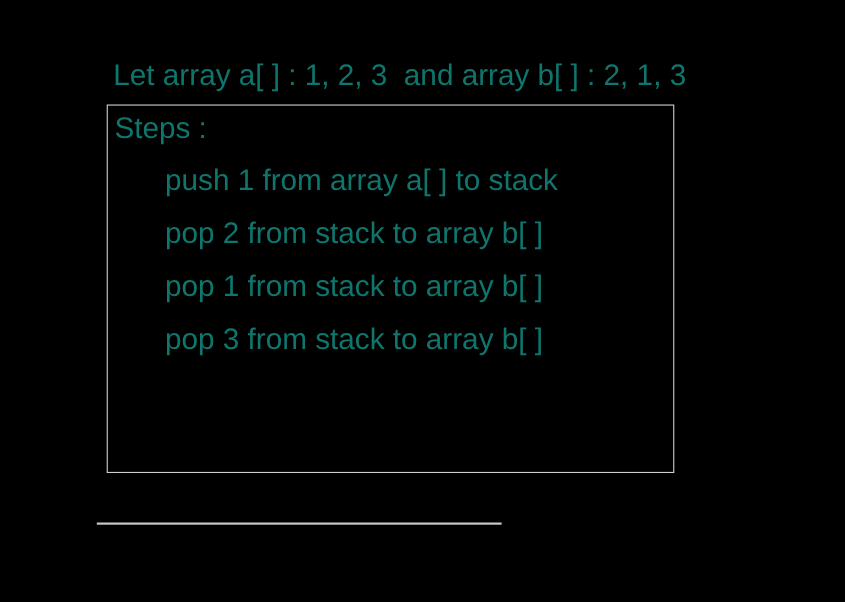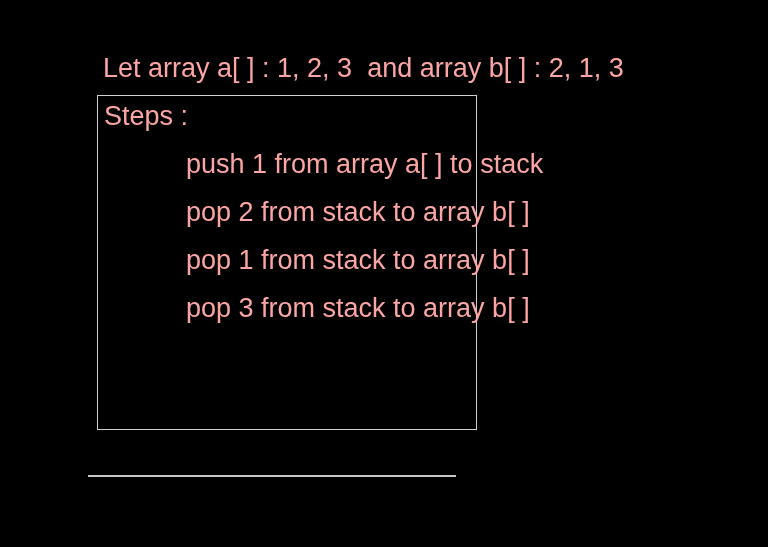--- a/index.html
+++ b/index.html
@@ -7,57 +7,56 @@
     padding: 0;
     background: #000000;
   }
   .stage {
     position: relative;
     width: 768px;
     height: 547px;
     background: #000000;
     overflow: hidden;
     font-family: "Liberation Sans", sans-serif;
-    color: #fca5a5;
+    color: #0f766e;
     font-size: 27px;
     font-weight: 400;
   }
   .title-line {
     position: absolute;
     left: 103px;
     top: 44px;
     line-height: 48px;
     white-space: pre;
   }
   .steps-box {
     position: absolute;
     left: 97px;
     top: 95px;
-    width: 380px;
+    width: 516px;
     height: 335px;
     border: 1px solid #d0d0d0;
     box-sizing: border-box;
   }
   .steps-label {
     position: absolute;
     left: 6px;
     top: 0px;
     line-height: 40px;
     white-space: pre;
   }
   .steps-list {
     position: absolute;
     left: 52px;
     top: 44px;
     right: 0;
   }
   .step-line {
     line-height: 48px;
     white-space: pre;
-    margin-left: 36px;
   }
   .conclusion-line {
     position: absolute;
     left: 103px;
     top: 426px;
     line-height: 48px;
     white-space: pre;
   }
   .conclusion-underline {
     position: absolute;

